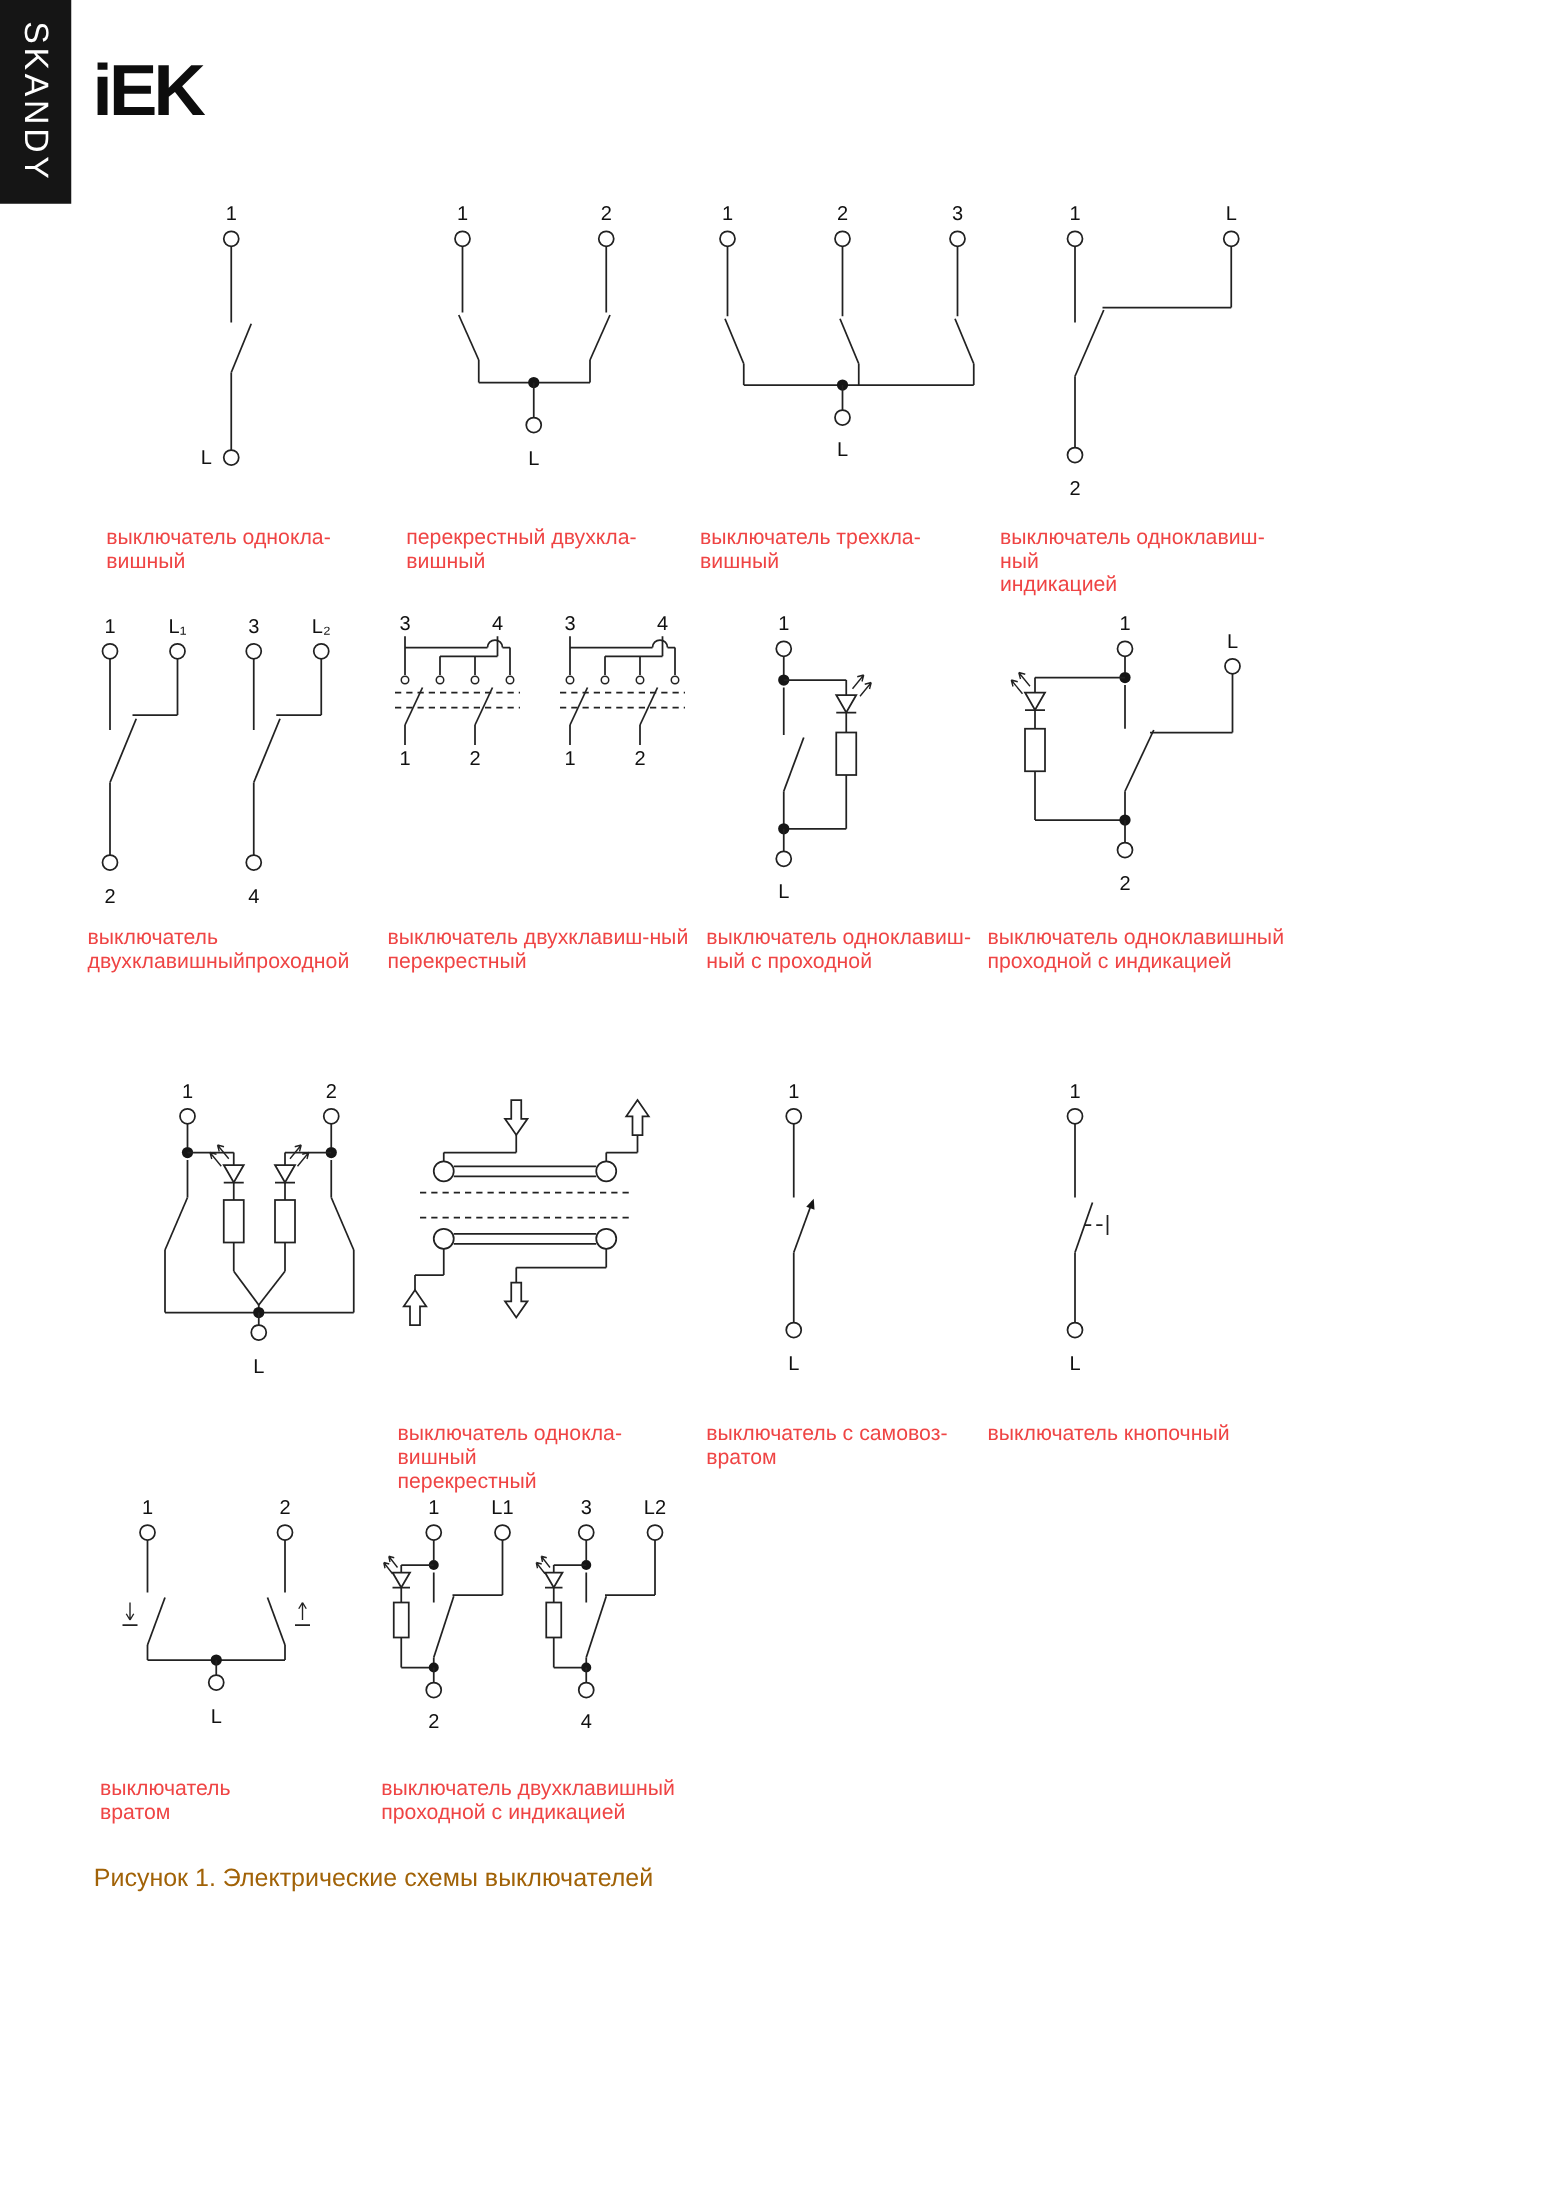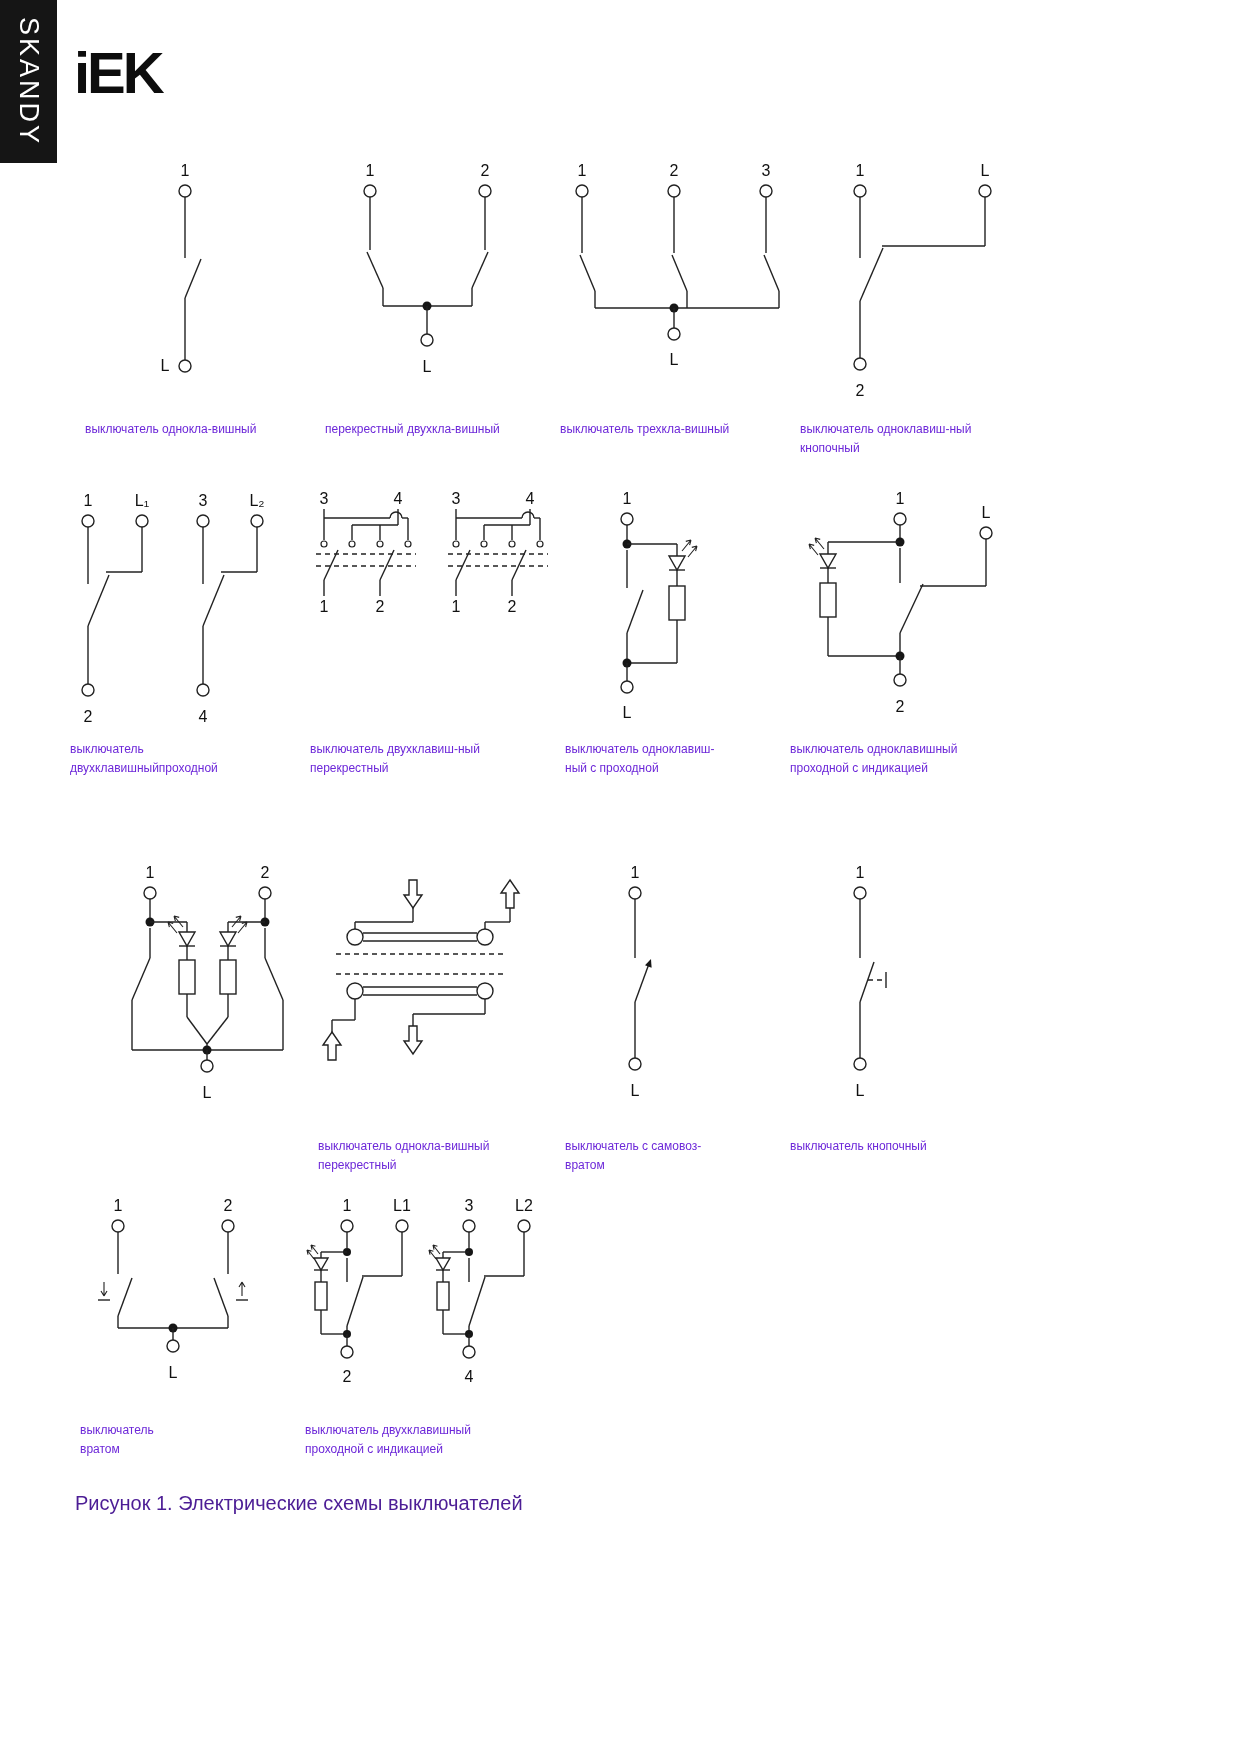--- a/index.html
+++ b/index.html
@@ -5,33 +5,33 @@
   *{margin:0;padding:0;box-sizing:border-box}
   html,body{background:#fff}
   .page{position:relative;width:1241px;height:1751px;background:#fff;
         font-family:"Liberation Sans",sans-serif;color:#111;overflow:hidden}
   .sidebar-band{position:absolute;left:0;top:0;width:57px;height:163px;background:#151515;
         display:flex;align-items:center;justify-content:center}
   .sidebar-band span{writing-mode:vertical-rl;color:#fff;font-size:27px;letter-spacing:3px}
   .logo{position:absolute;left:74px;top:44px;font-size:58px;font-weight:700;
         letter-spacing:-3px;color:#0d0d0d;line-height:1}
   .cell{position:absolute;display:flex;flex-direction:column}
-  .cap{font-size:12px;line-height:19px;color:#6d28d9;margin-top:7px}
+  .cap{font-size:17px;line-height:19px;color:#ef4444;margin-top:7px}
   svg{display:block}
   svg line, svg path, svg polyline{stroke:#222;stroke-width:1.4;fill:none}
   svg path.thin{stroke-width:1.1}
   svg .dash{stroke-dasharray:5 4}
   svg circle.term{fill:#fff;stroke:#222;stroke-width:1.4}
   svg circle.contact{fill:#fff;stroke:#222;stroke-width:1.2}
   svg circle.dot{fill:#161616;stroke:none}
   svg rect.res{fill:#fff;stroke:#222;stroke-width:1.4}
   svg polygon.comp{fill:#fff;stroke:#222;stroke-width:1.4}
   svg polygon.solid{fill:#161616;stroke:none}
   svg text{font-family:"Liberation Sans",sans-serif;font-size:16px;fill:#111;text-anchor:middle}
-  .figcap{position:absolute;left:75px;top:1492px;font-size:20px;color:#4c1d95}
+  .figcap{position:absolute;left:75px;top:1492px;font-size:20px;color:#a16207}
 </style>
 </head>
 <body>
 
 <div class="page">
 
   <div class="sidebar-band">
     <span>SKANDY</span>
   </div>
   <div class="logo">iEK</div>
@@ -115,21 +115,21 @@
       <circle class="term" cx="185" cy="33" r="6"></circle>
       <line x1="185" y1="39" x2="185" y2="88"></line>
       <line x1="185" y1="88" x2="82" y2="88"></line>
       <line x1="60" y1="143" x2="83" y2="90"></line>
       <line x1="60" y1="143" x2="60" y2="200"></line>
       <circle class="term" cx="60" cy="206" r="6"></circle>
       <text x="60" y="238">2</text>
     </svg>
     <div class="cap">
       <div>выключатель одноклавиш-ный</div>
-      <div>кнопочный</div>
+      <div>индикацией</div>
     </div>
   </div>
 
   <div class="cell" style="left:70px;top:488px;width:240px">
     <svg width="240" height="245" viewBox="0 0 240 245">
       <g>
         <text x="18" y="18">1</text>
         <circle class="term" cx="18" cy="33" r="6"></circle>
         <line x1="18" y1="39" x2="18" y2="96"></line>
         <text x="72" y="18">L₁</text>

